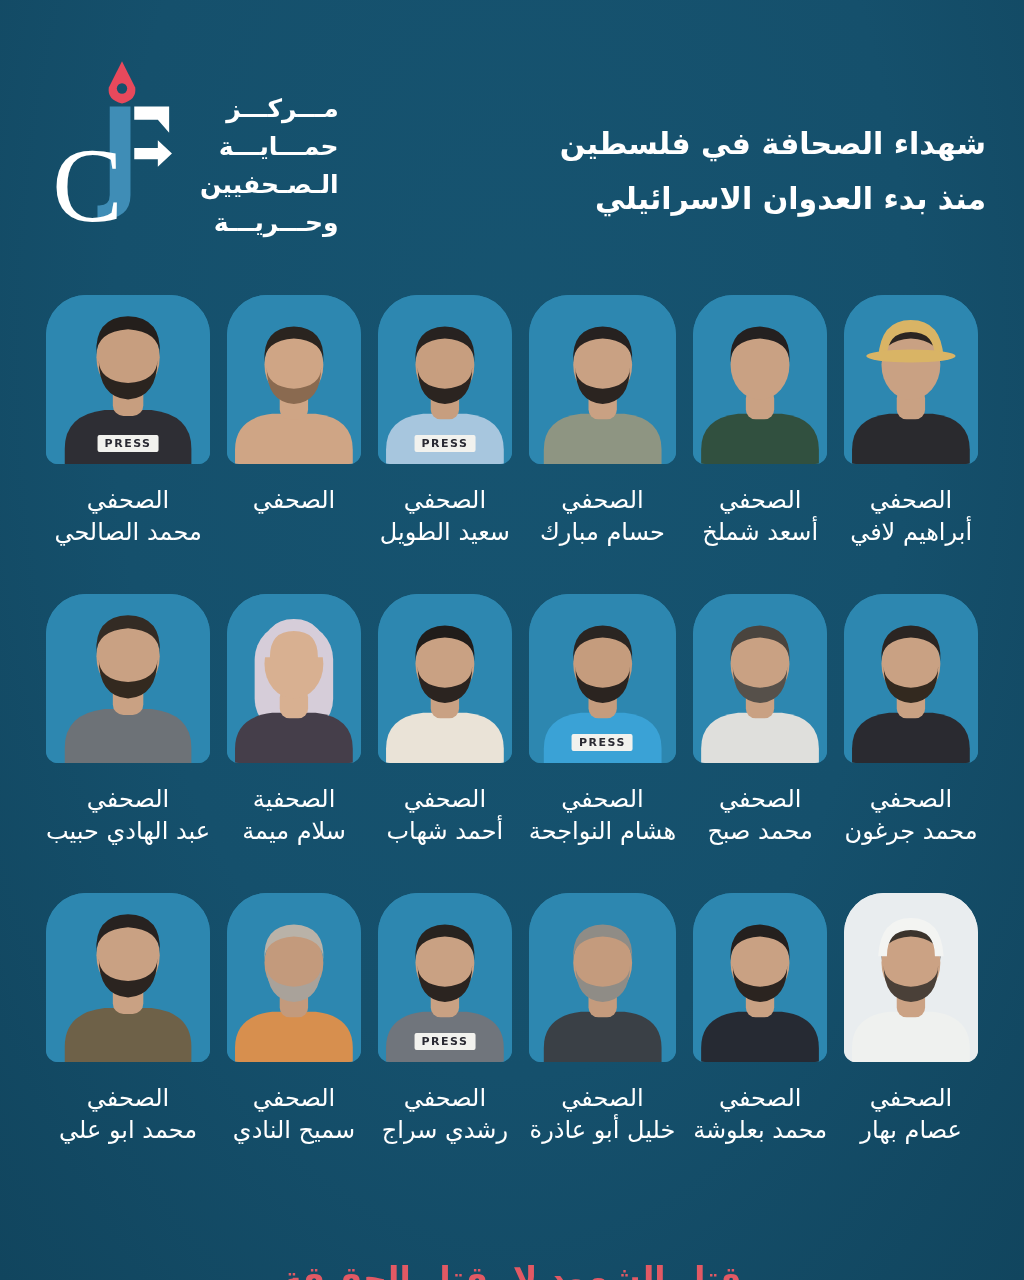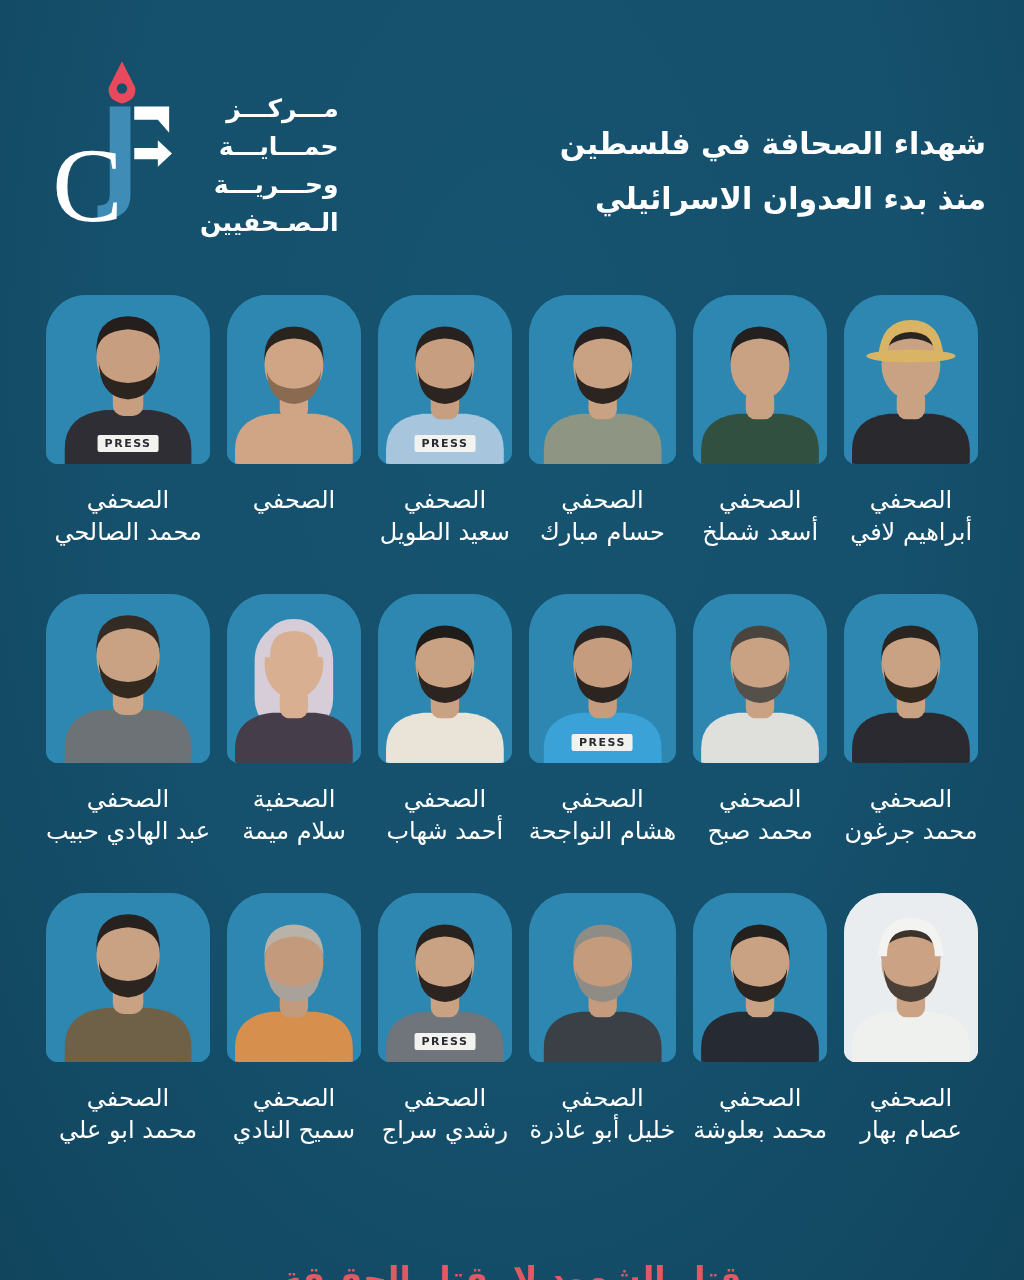--- a/index.html
+++ b/index.html
@@ -75,22 +75,22 @@
         <path d="M70,2 L84,30 Q86,43 70,47 Q54,43 56,30 Z" fill="#e8495c"></path>
         <circle cx="70" cy="31" r="5.5" fill="#15506c"></circle>
         <path d="M57,50 L79,50 L79,144 Q79,171 44,170 L44,155 Q57,156 57,144 Z" fill="#3f8db6"></path>
         <path d="M83,50 L120,50 L120,78 L108,64 L83,64 Z" fill="#ffffff"></path>
         <path d="M83,94 L108,94 L108,106 L83,106 Z M108,86 L123,100 L108,114 Z" fill="#ffffff"></path>
         <text x="-4" y="172" font-family="Liberation Serif, DejaVu Serif, serif" font-size="112" fill="#ffffff">C</text>
       </svg>
       <div class="org-lines">
         <div class="org-line">مـــركـــز</div>
         <div class="org-line">حمـــايـــة</div>
+        <div class="org-line">الـصـحفيين</div>
         <div class="org-line">وحـــريـــة</div>
-        <div class="org-line">الـصـحفيين</div>
       </div>
     </div>
     <div class="title">
       <div>شهداء الصحافة في فلسطين</div>
       <div>منذ بدء العدوان الاسرائيلي</div>
     </div>
   </header>
 
   <main class="grid">
 

